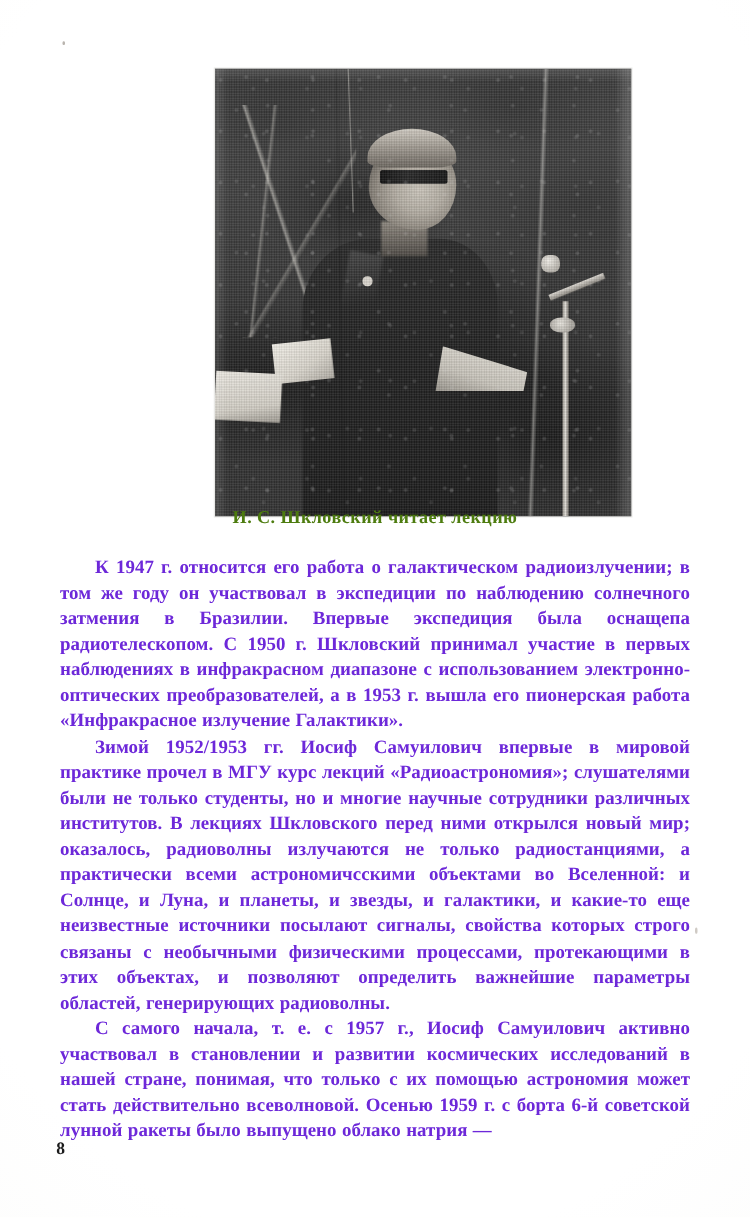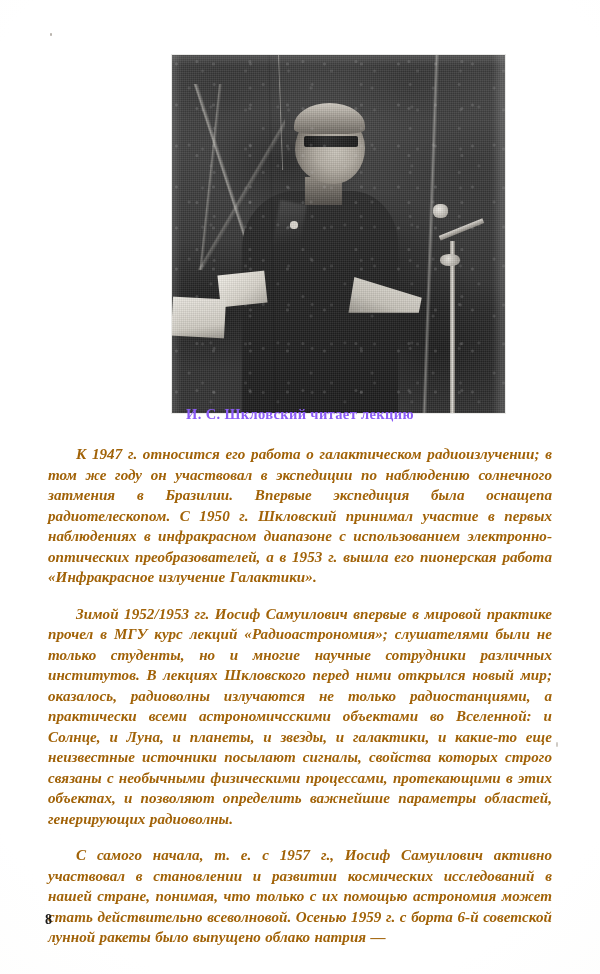--- a/index.html
+++ b/index.html
@@ -270,47 +270,46 @@
   
   #photo-caption {
     position: absolute;
     left: 48px;
     top: 406px;
     width: 504px;
     text-align: center;
     font-size: 14.5px;
     font-weight: 700;
     letter-spacing: .35px;
-    color: #8b5cf6;
+    color: #4d7c0f;
     font-family: "Liberation Serif", "DejaVu Serif", serif;
   }
 
   
   #body-text {
     position: absolute;
     left: 48px;
     top: 444px;
     width: 504px;
   }
   .para {
     margin: 0;
     text-align: justify;
     text-indent: 28px;
     font-size: 15.1px;
     line-height: 20.5px;
     font-weight: 700;
     letter-spacing: .05px;
-    color: #a16207;
+    color: #6d28d9;
     word-spacing: .5px;
     font-family: "Liberation Serif", "DejaVu Serif", serif;
-    font-style: italic;
     -webkit-font-smoothing: none;
   }
   .para + .para {
-    margin-top: 16px;
+    margin-top: 0;
   }
 
   
   #page-number {
     position: absolute;
     left: 45px;
     top: 912px;
     font-size: 14px;
     font-weight: 700;
     color: #1a1a1a;

